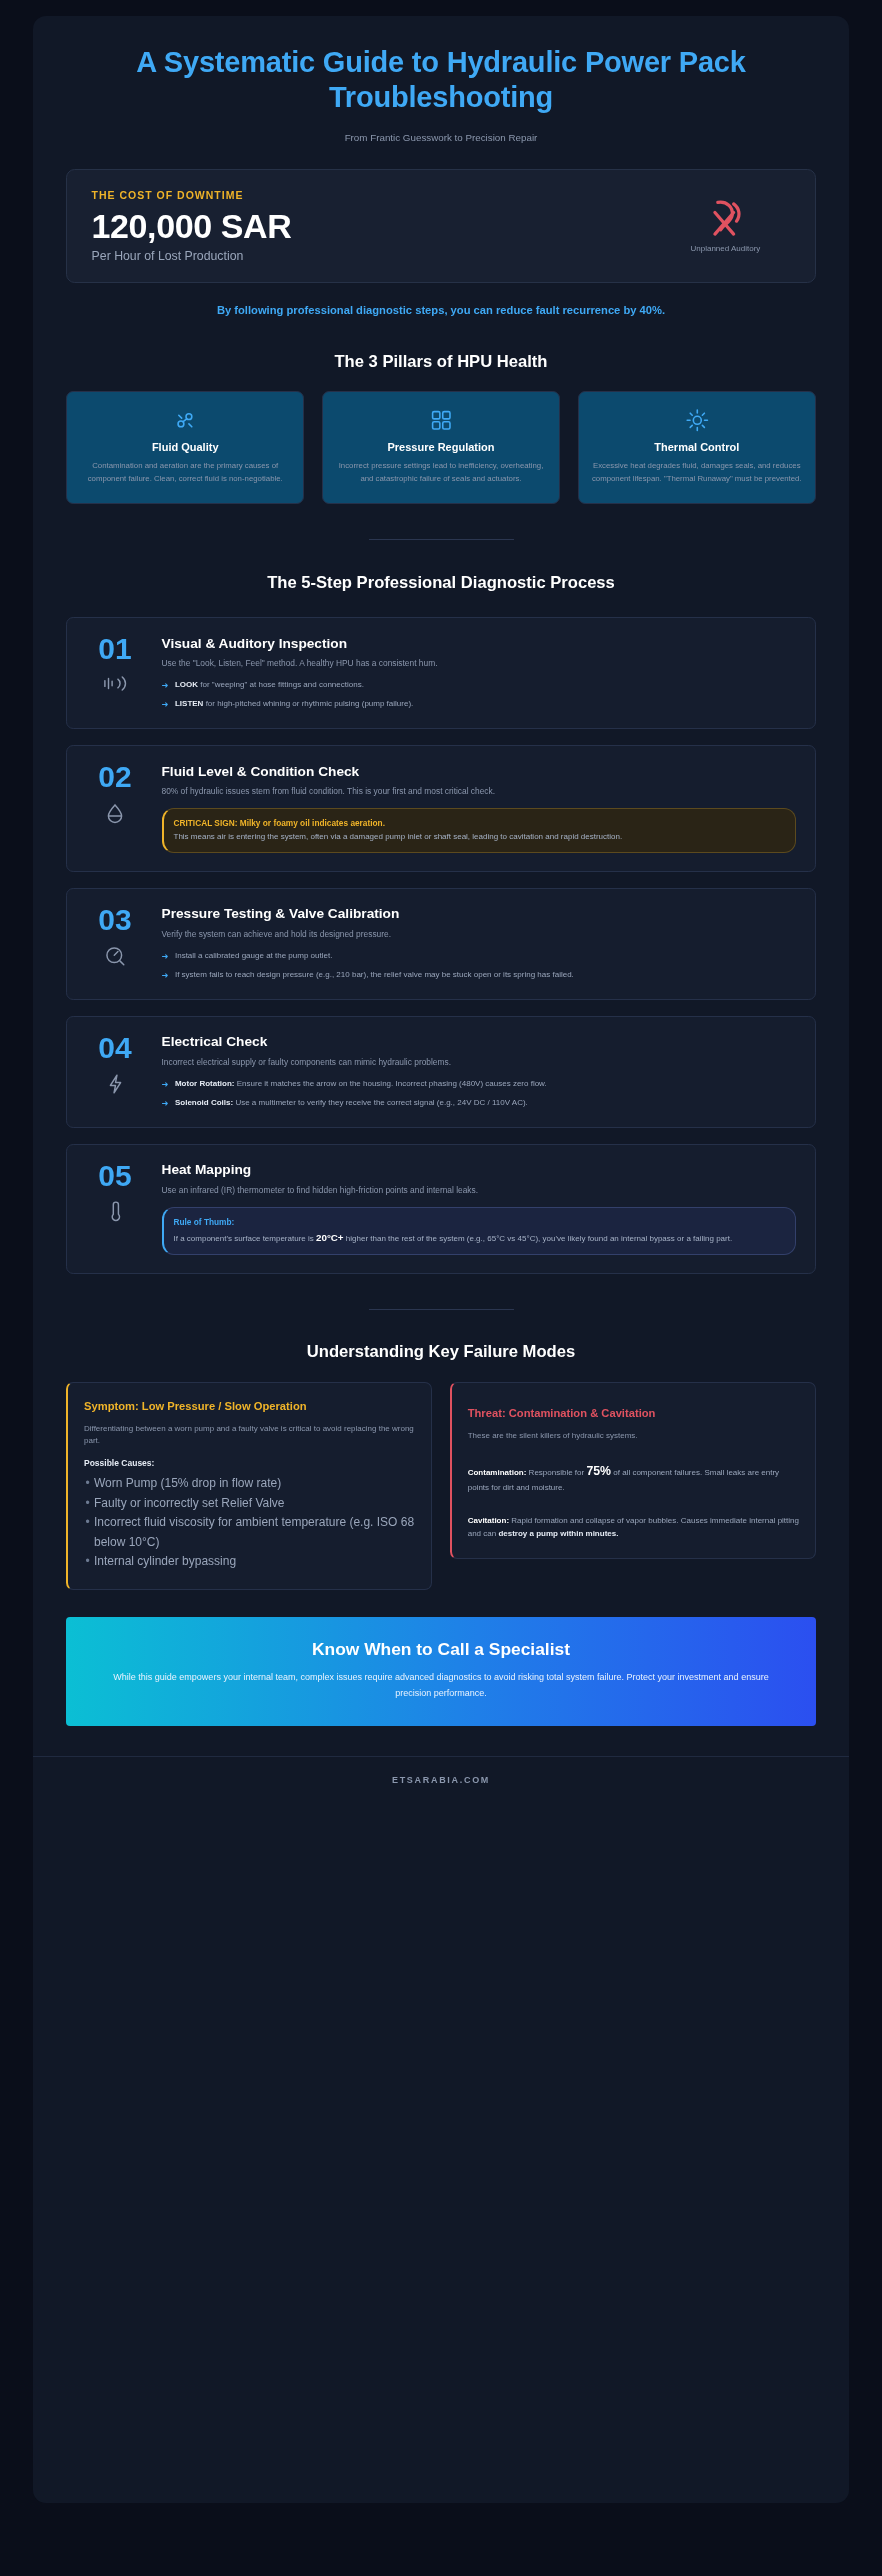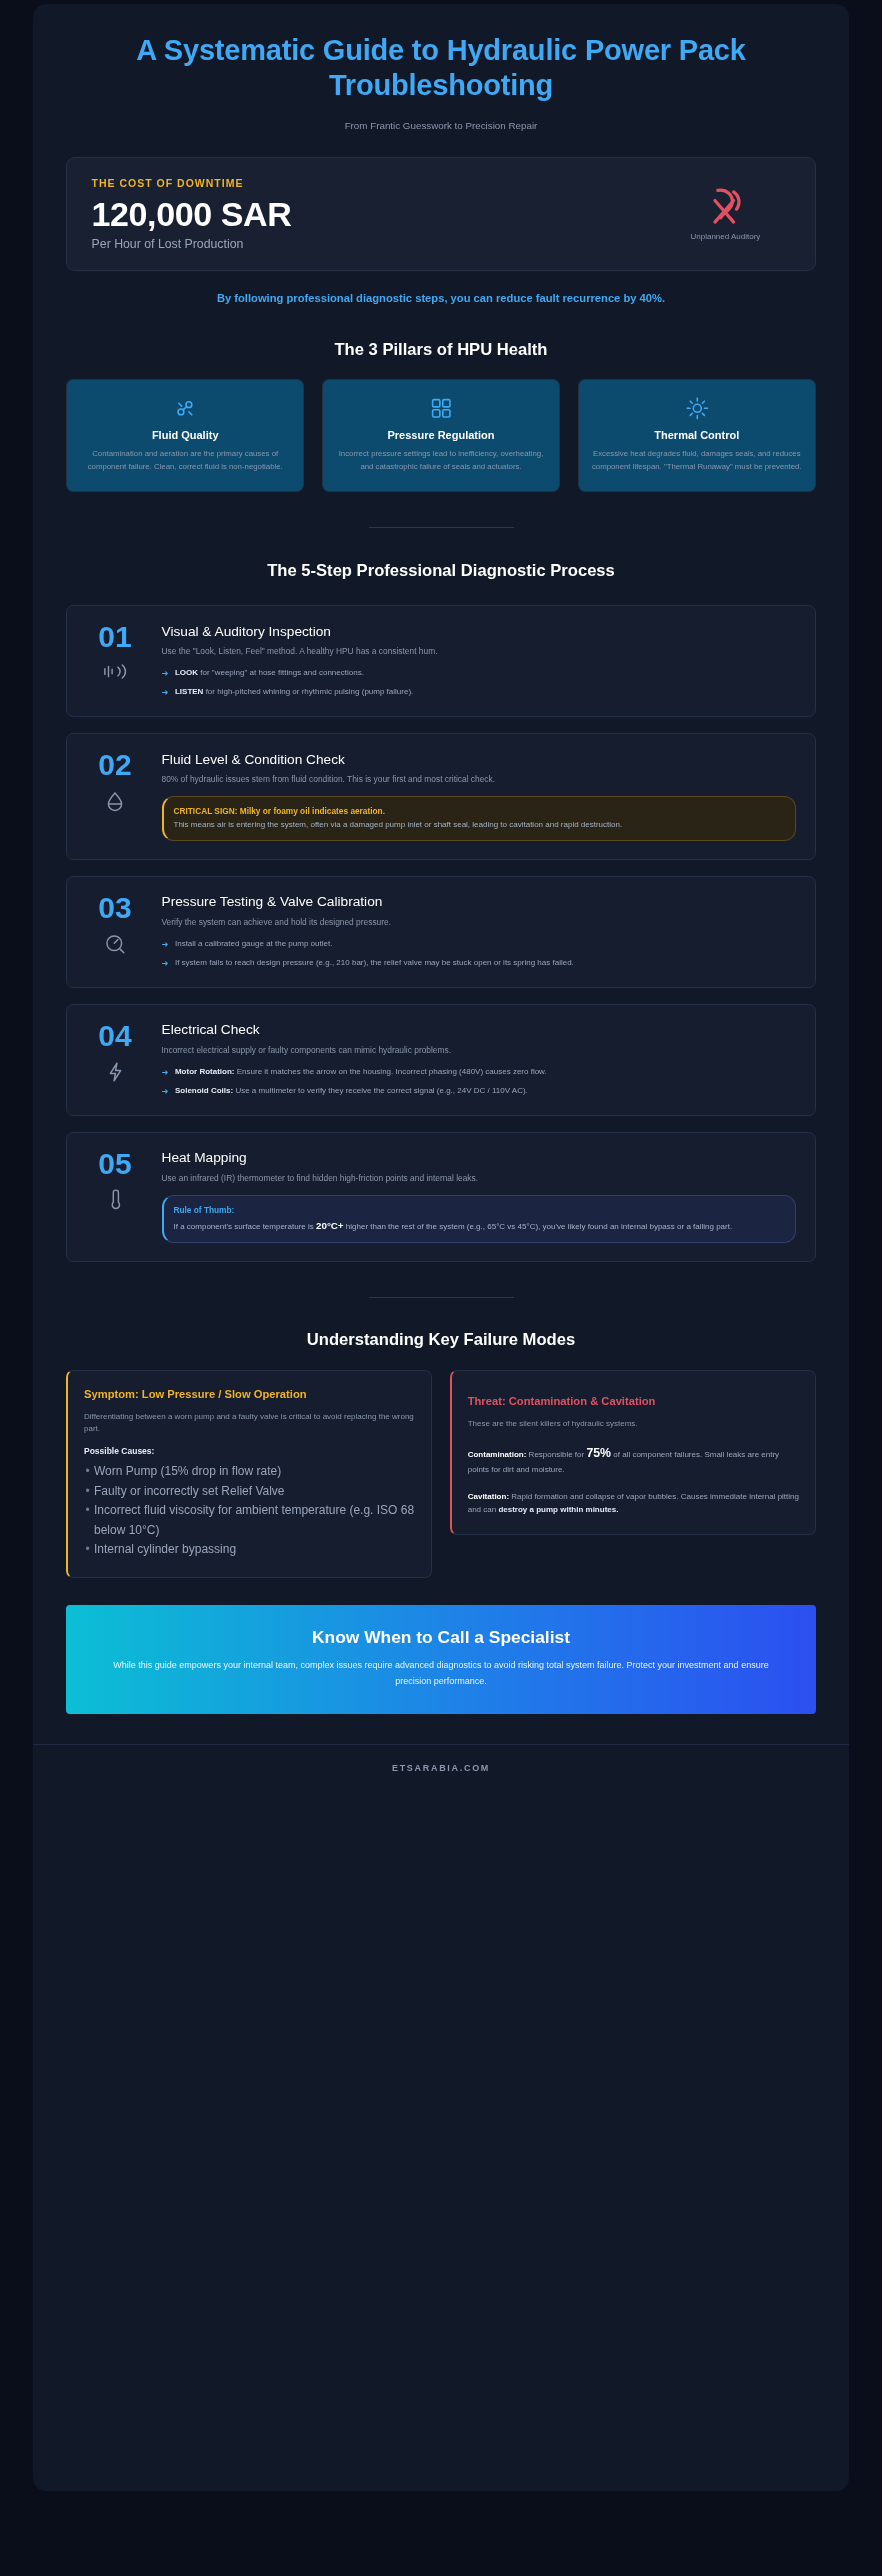--- a/index.html
+++ b/index.html
@@ -7,21 +7,21 @@
     width: 882px;
     background: #0a0e1a;
     font-family: "Liberation Sans", sans-serif;
   }
   body { padding: 0; }
 
   .page {
     width: 882px;
     min-height: 2576px;
     background: #0a0e1a;
-    padding: 4px 33px 0 33px;
+    padding: 16px 33px 0 33px;
   }
 
   .card-outer {
     background: #111827;
     border-radius: 13px;
     padding: 29px 33px 0 33px;
     min-height: 2487px;
     position: relative;
   }
 
@@ -145,21 +145,21 @@
     color: #3fa9f5;
     font-size: 30px;
     font-weight: bold;
     line-height: 1;
   }
   .step-icon { margin-top: 10px; color: #8b97ad; }
   .step-body { flex: 1; padding-top: 1.4px; }
   .step-title {
     color: #ffffff;
     font-size: 13.7px;
-    font-weight: normal;
+    font-weight: bold;
   }
   .step-desc {
     color: #8b97ad;
     font-size: 8.4px;
     margin-top: 6.5px;
     line-height: 1.55;
   }
   .bullets { margin-top: 9.4px; display: flex; flex-direction: column; gap: 6.5px; }
   .bullet { display: flex; gap: 6.5px; align-items: flex-start; }
   .bullet-arrow { color: #3fa9f5; font-size: 8.3px; line-height: 1.5; flex-shrink: 0; }
@@ -209,21 +209,21 @@
     line-height: 1.62;
     padding-left: 10px;
     position: relative;
   }
   .fail-list li::before {
     content: "•";
     position: absolute;
     left: 1.4px;
     color: #6c7a92;
   }
-  .fail-para { color: #9aa6bb; font-size: 8px; line-height: 1.6; margin-top: 14px; }
+  .fail-para { color: #9aa6bb; font-size: 8px; line-height: 1.6; margin-top: 20px; }
   .fail-para b.lbl { color: #ffffff; }
   .fail-para b.big { color: #ffffff; font-size: 12.3px; }
   .fail-para b.strong { color: #e6ecf5; }
 
   
   .cta {
     margin-top: 27.5px;
     border-radius: 4px;
     padding: 22px 43px 24.6px 43px;
     background: linear-gradient(90deg, #0bbfd4 0%, #1f7fe8 55%, #2b4ff0 100%);

